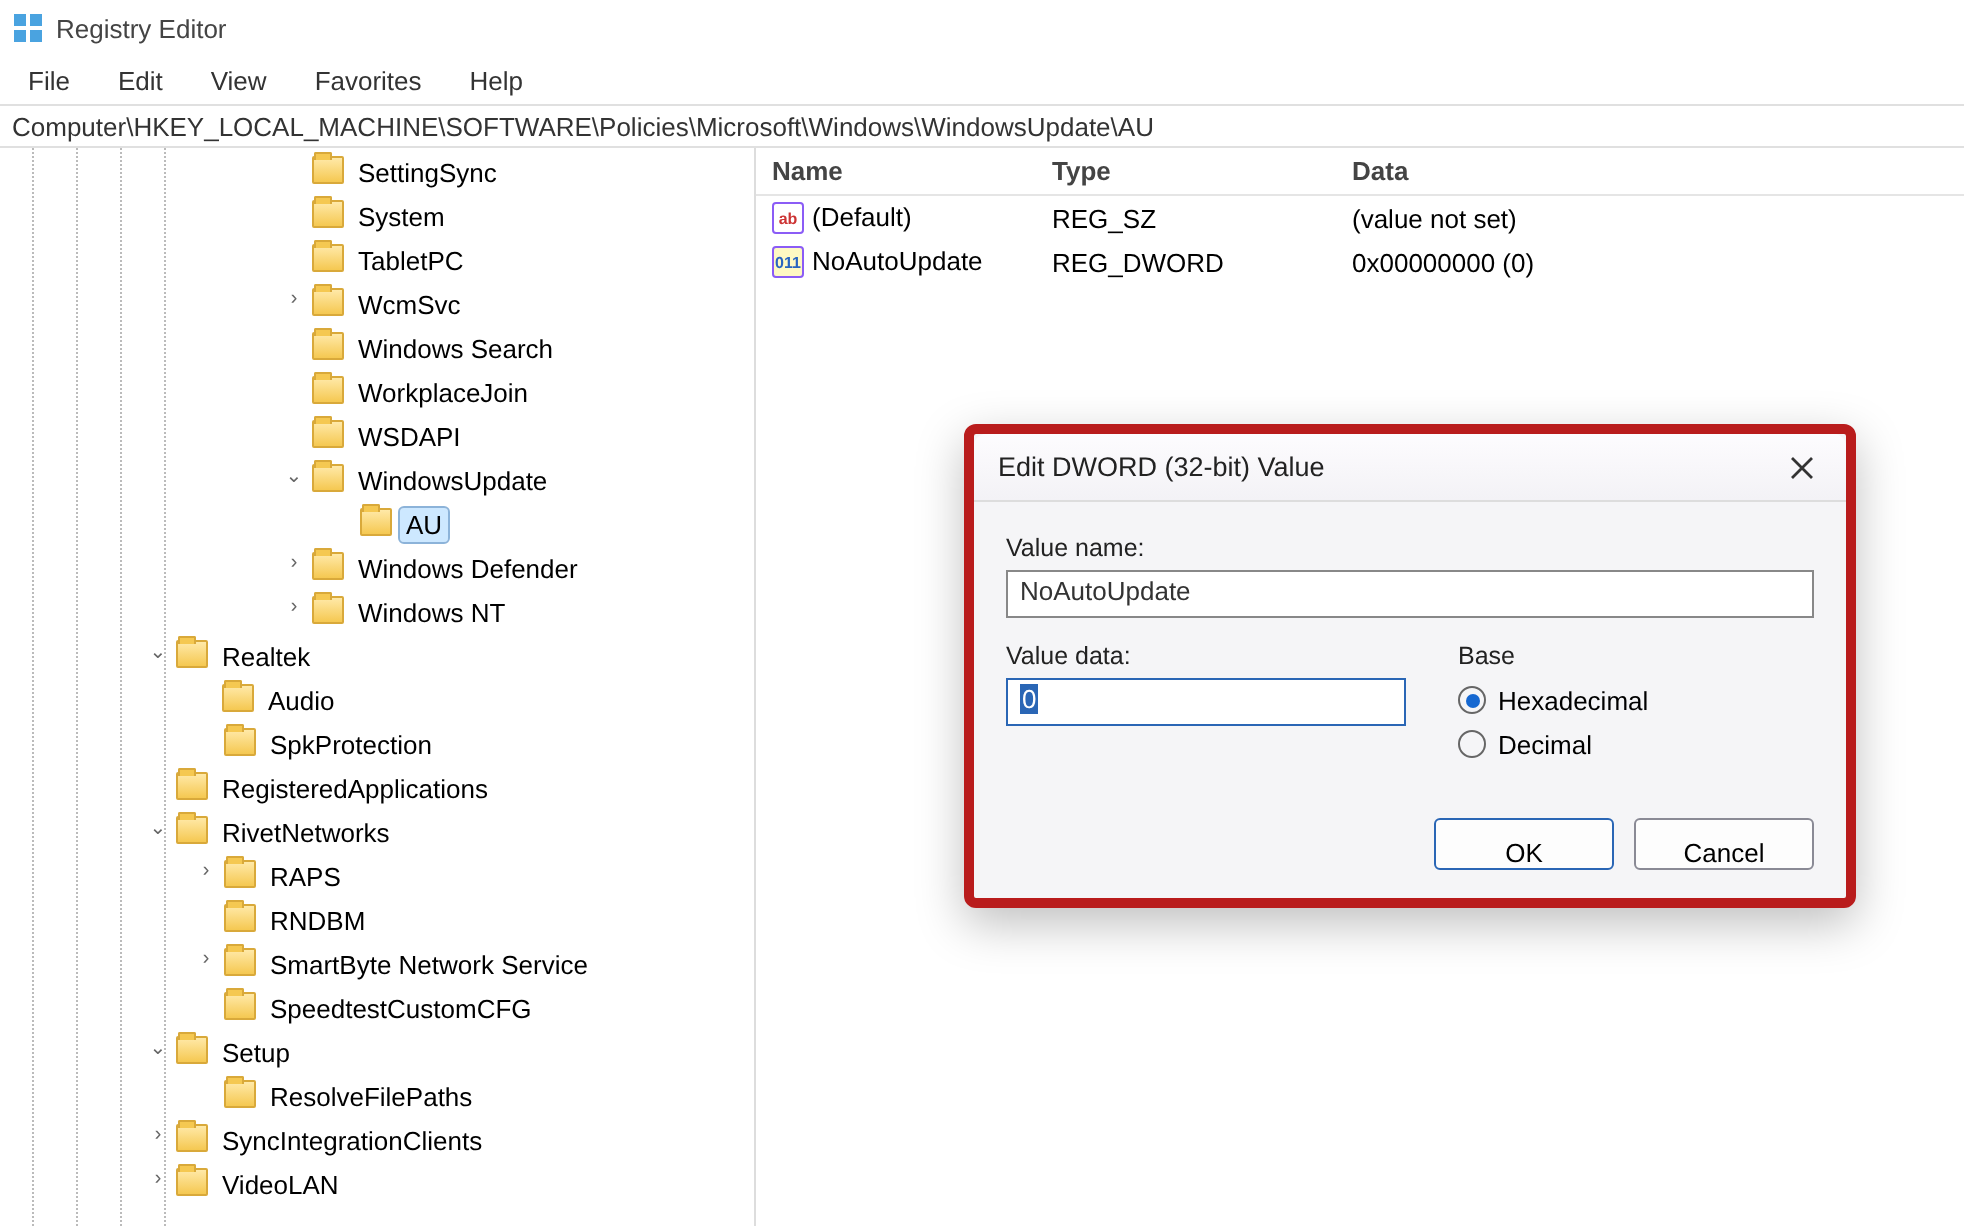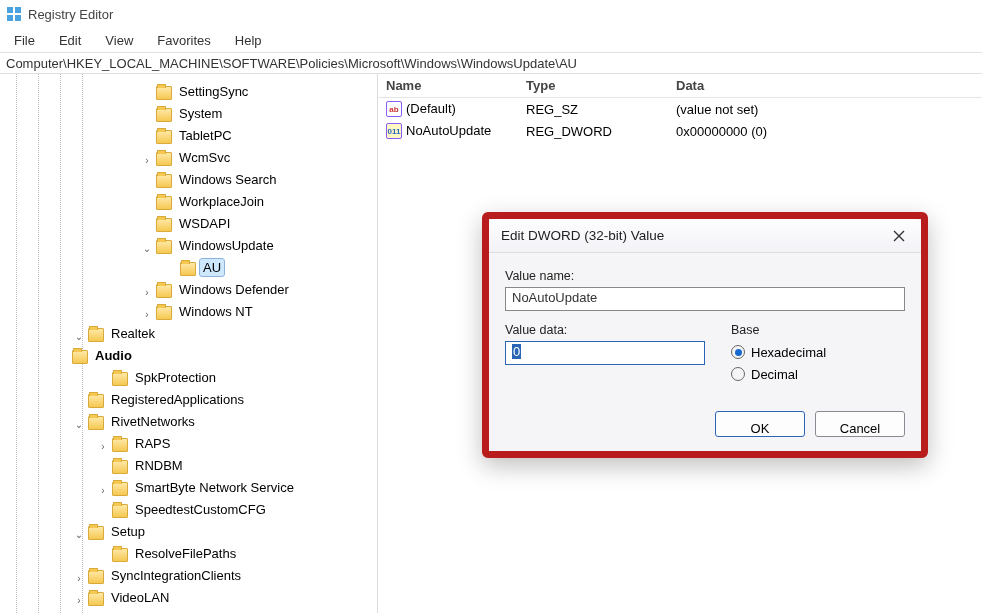--- a/index.html
+++ b/index.html
@@ -17,21 +17,21 @@
 
 .addressbar { height: 22px; border-top: 1px solid #e0e0e0; border-bottom: 1px solid #e0e0e0; padding: 2px 6px; font-size: 13px; color: #333; display: flex; align-items: center; }
 
 
 .main { display: flex; height: calc(613px - 28px - 24px - 22px); }
 .treepane { width: 378px; border-right: 1px solid #ddd; overflow: hidden; padding-top: 4px; position: relative; }
 .listpane { flex: 1; position: relative; }
 
 
 .tree { position: relative; }
-.node { display: flex; align-items: flex-end; height: 22px; white-space: nowrap; }
+.node { display: flex; align-items: flex-start; height: 22px; white-space: nowrap; }
 .twisty { width: 14px; text-align: center; color: #666; font-size: 10px; cursor: default; user-select: none; }
 .twisty.blank { color: transparent; }
 .folder-icon { width: 16px; height: 14px; margin: 0 4px 0 2px; background: linear-gradient(#ffe9a8,#f5c851); border: 1px solid #d9a93a; border-radius: 1px; position: relative; }
 .folder-icon::before { content:""; position:absolute; top:-3px; left:0; width:7px; height:3px; background:#f5c851; border:1px solid #d9a93a; border-bottom:none; border-radius:1px 1px 0 0; }
 .label { padding: 1px 3px; border-radius: 2px; }
 .label.selected { background:#cde8ff; outline:1px solid #8cb3d9; }
 
 .vline { position:absolute; top:0; bottom:0; border-left:1px dotted #bbb; }
 
 
@@ -39,21 +39,21 @@
 .listhdr .col { padding:0 8px; }
 .col-name { width:140px; } .col-type { width:150px; } .col-data { flex:1; }
 
 .row { display:flex; height:22px; align-items:center; }
 .row .cell { padding:0 8px; }
 .val-icon { width:16px; height:16px; display:inline-flex; align-items:center; justify-content:center; font-size:8px; font-weight:bold; border:1px solid #8b5cf6; border-radius:2px; margin-right:4px; vertical-align:middle; }
 .val-ab { background:#fff; color:#c33; }
 .val-01 { background:#fef9c3; color:#2965c0; }
 
 
-.dialog { position:absolute; left:482px; top:212px; width:446px; background:#f5f5f7; border:7px solid #b91c1c; border-radius:6px; box-shadow:0 8px 24px rgba(0,0,0,.25); }
+.dialog { position:absolute; left:482px; top:212px; width:446px; background:#f5f5f7; border:5px solid #b91c1c; border-radius:6px; box-shadow:0 8px 24px rgba(0,0,0,.25); }
 .dlg-title { height:34px; display:flex; align-items:center; justify-content:space-between; padding:0 12px; font-size:13.5px; color:#222; border-bottom:1px solid #ddd; background:linear-gradient(#fdfcfe,#f3f2f6); border-radius:6px 6px 0 0; }
 .dlg-close { width:20px; height:20px; display:flex; align-items:center; justify-content:center; cursor:default; }
 .dlg-body { padding:10px 16px 14px; }
 .fld-lab { font-size:12.5px; color:#222; margin:6px 0 4px; }
 .textinput { width:100%; height:24px; border:1px solid #888; background:#fff; padding:2px 6px; font-size:13px; }
 .textinput.ro { background:#fff; color:#333; }
 .textinput.sel { border:1px solid #2a66b5; }
 .textinput.sel .selspan { background:#2a66b5; color:#fff; padding:0 1px; }
 .dlg-row { display:flex; gap:26px; margin-top:6px; }
 .dlg-row .left { width:200px; }
@@ -153,21 +153,21 @@
         <div class="node" style="padding-left: 140px;">
           <span class="twisty">›</span>
           <span class="folder-icon"></span>
           <span class="label">Windows NT</span>
         </div>
         <div class="node" style="padding-left: 72px;">
           <span class="twisty">⌄</span>
           <span class="folder-icon"></span>
           <span class="label">Realtek</span>
         </div>
-        <div class="node" style="padding-left: 56px; font-weight: bold;">
+        <div class="node" style="padding-left: 95px;">
           <span class="twisty blank">·</span>
           <span class="folder-icon"></span>
           <span class="label">Audio</span>
         </div>
         <div class="node" style="padding-left: 96px;">
           <span class="twisty blank">·</span>
           <span class="folder-icon"></span>
           <span class="label">SpkProtection</span>
         </div>
         <div class="node" style="padding-left: 72px;">

